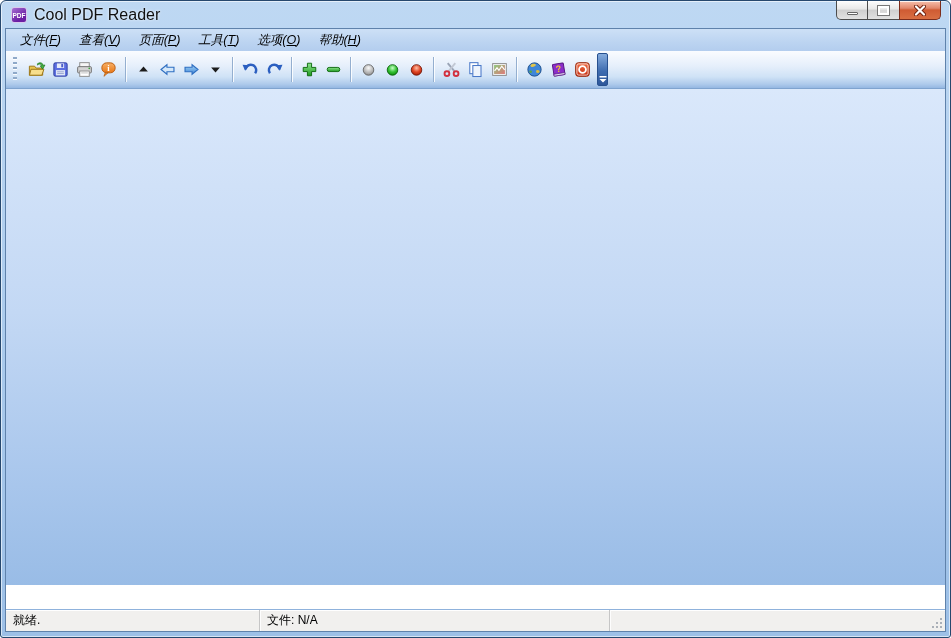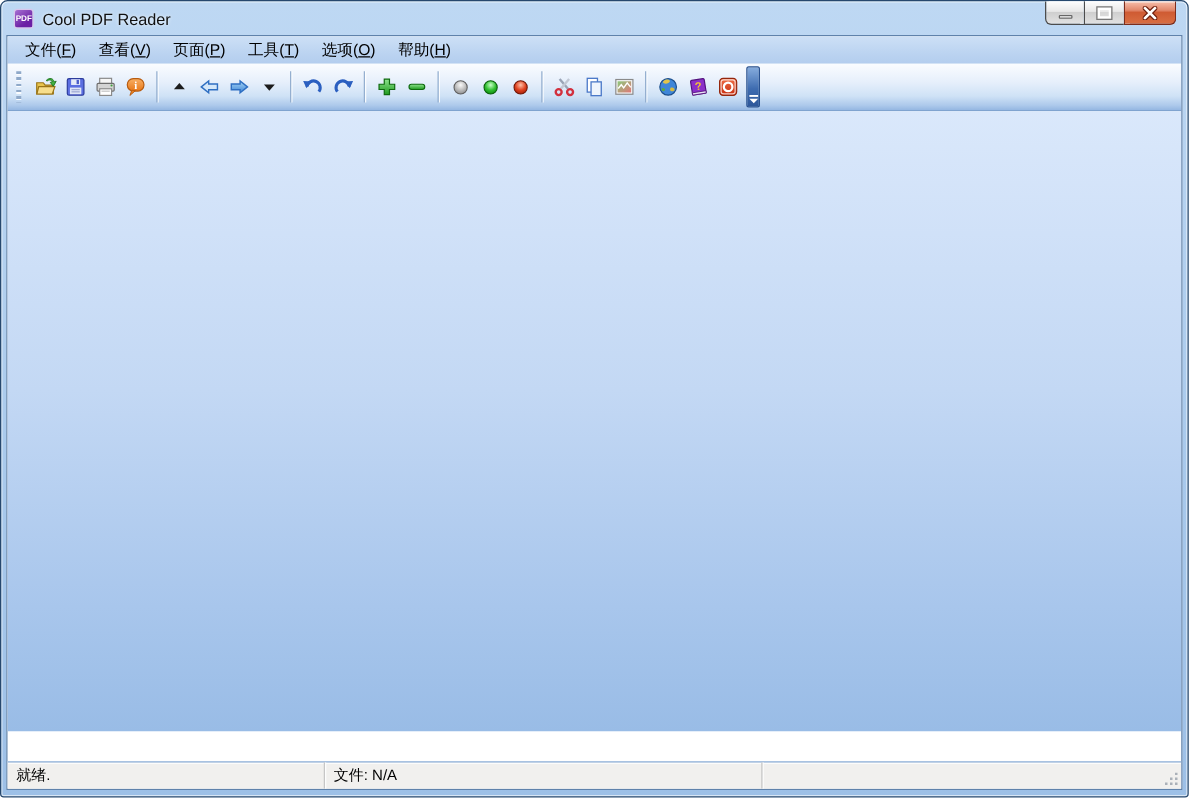--- a/index.html
+++ b/index.html
@@ -20,21 +20,21 @@
     display: flex; align-items: center; padding: 0 10px;
   }
   .app-icon {
     width: 16px; height: 16px; margin-right: 7px; flex: 0 0 auto;
     background: linear-gradient(145deg, #a66fd2, #6b1fa4 70%);
     border: 1px solid #d8c8ec; border-radius: 3px;
     color: #fff; font-size: 6.5px; font-weight: bold;
     display: flex; align-items: center; justify-content: center;
     letter-spacing: 0;
   }
-  .title-text { font-size: 13px; color: #101010; text-shadow: 0 0 3px rgba(255,255,255,.9); }
+  .title-text { font-size: 16px; color: #101010; text-shadow: 0 0 3px rgba(255,255,255,.9); }
 
   .caption-buttons { position: absolute; top: 0; right: 9px; display: flex; }
   .cap-btn {
     height: 19px; border: 1px solid #4c4c4c; border-top: none;
     background: linear-gradient(180deg, #fdfdfd 0%, #e8e8e8 45%, #cfcfcf 50%, #e2e2e2 100%);
     display: flex; align-items: center; justify-content: center;
     box-shadow: inset 0 1px 0 rgba(255,255,255,.8);
     padding: 0; cursor: default;
   }
   .cap-btn.min { width: 32px; border-radius: 0 0 0 5px; }
@@ -54,21 +54,21 @@
     background: #fff; overflow: hidden;
   }
 
   
   .menubar {
     height: 22px; flex: 0 0 auto;
     background: linear-gradient(180deg, #cde0f6 0%, #bcd4f1 60%, #b3cdee 100%);
     display: flex; align-items: center; padding-left: 5px;
     font-size: 12.5px; color: #000;
   }
-  .menu-item { padding: 3px 9px; cursor: default; }
+  .menu-item { padding: 3px 9px; cursor: default; font-style: italic; }
   .menu-item u { text-decoration: underline; }
 
   
   .toolband {
     height: 38px; flex: 0 0 auto;
     background: linear-gradient(180deg, #fafcff 0%, #e6effb 40%, #cfe2f6 70%, #adc9eb 90%, #95b7e2 100%);
     border-bottom: 1px solid #7fa3cf;
     display: flex; align-items: center; padding: 0 2px;
   }
   .tb-grip {

